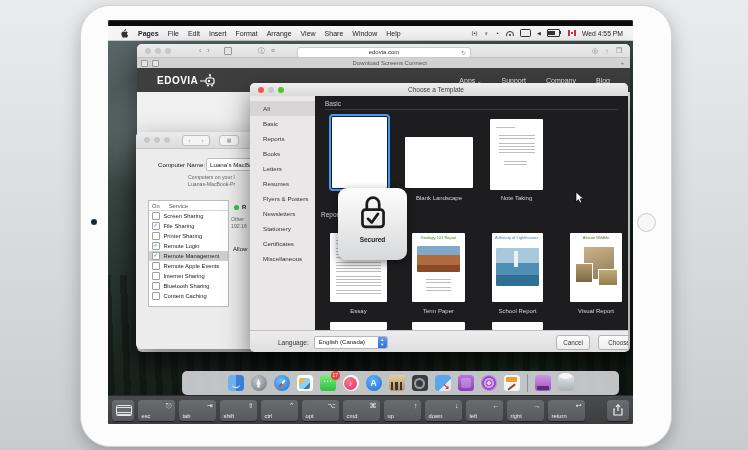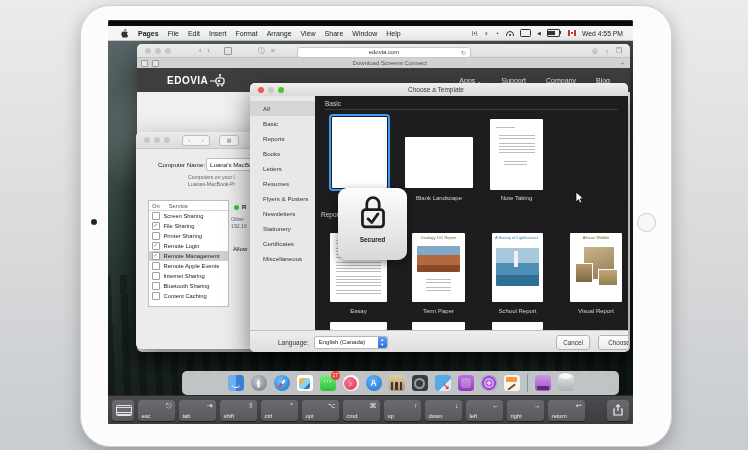--- a/index.html
+++ b/index.html
@@ -207,21 +207,21 @@
       <span class="saf-ico" style="margin:0">❐</span>
     </div>
     <div class="abs f" id="saf-tabbar">
       <span class="mini-sq" style="margin-left:4px;width:5px;height:5px"></span>
       <span class="mini-sq" style="margin-left:4px;width:5px;height:5px"></span>
       <span style="flex:1;text-align:center">Download Screens Connect</span>
       <span style="margin-right:6px;color:#777">+</span>
     </div>
 
     <div class="abs f" id="edv-head">
-      <span class="f" id="edv-logo" style="margin-left:30px">
+      <span class="f" id="edv-logo" style="margin-left:20px">
         <span>EDOVIA</span>
         <svg width="16" height="13" viewBox="0 0 16 13" style="margin-left:2px">
           <line x1="0" y1="7" x2="6" y2="7" stroke="#fff" stroke-width="1.2"></line>
           <rect x="6" y="4" width="8" height="6" rx="2" fill="none" stroke="#fff" stroke-width="1.2"></rect>
           <line x1="10" y1="1" x2="10" y2="4" stroke="#fff" stroke-width="1"></line>
           <circle cx="10" cy="1" r="1" fill="#fff"></circle>
           <circle cx="9" cy="7" r="1.2" fill="#fff"></circle>
           <circle cx="8" cy="11.5" r="1" fill="#fff"></circle>
             <circle cx="12" cy="11.5" r="1" fill="#fff"></circle>
         </svg>

